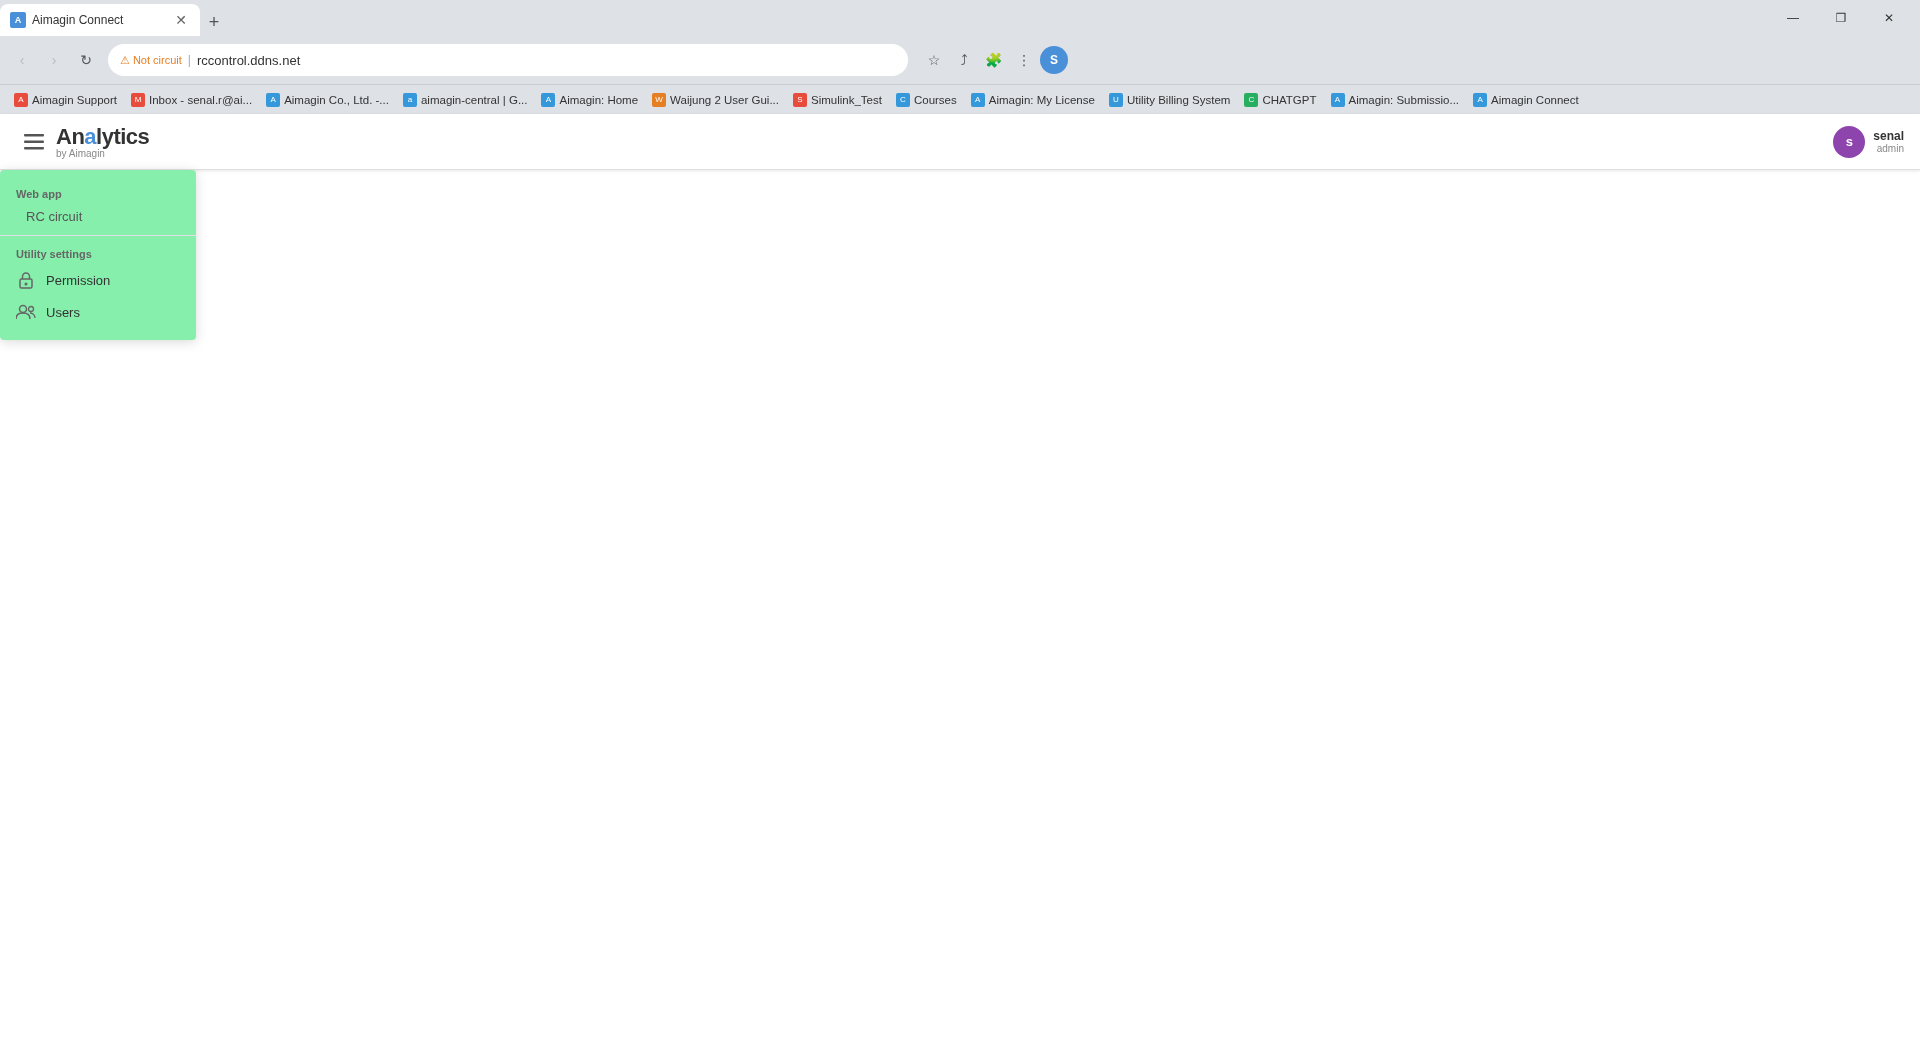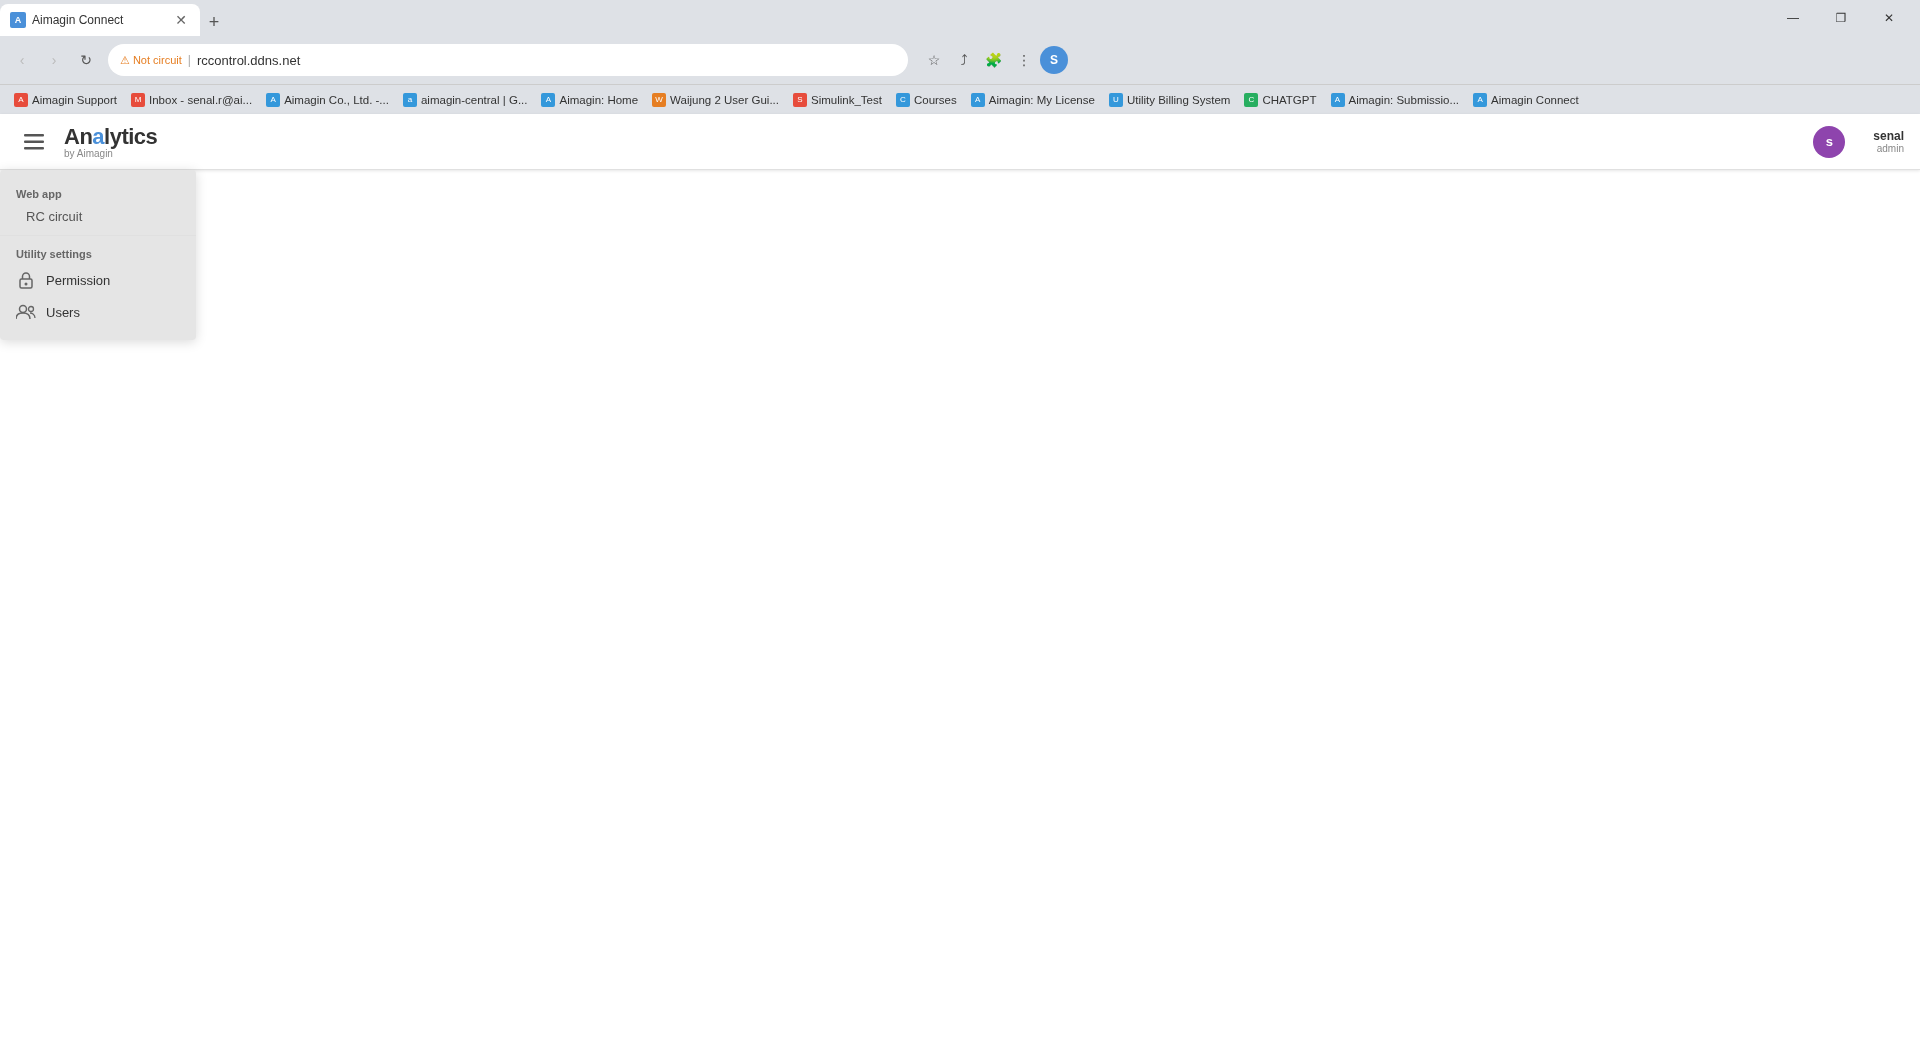--- a/index.html
+++ b/index.html
@@ -31,36 +31,36 @@
 
     
     .bookmarks-bar { background: #dee1e6; height: 30px; display: flex; align-items: center; padding: 0 8px; gap: 2px; border-top: 1px solid #ccc; overflow: hidden; }
     .bookmark-item { display: flex; align-items: center; gap: 4px; padding: 2px 6px; border-radius: 4px; cursor: pointer; font-size: 11.5px; color: #333; white-space: nowrap; }
     .bk-icon { width: 14px; height: 14px; border-radius: 2px; flex-shrink: 0; display: flex; align-items: center; justify-content: center; font-size: 9px; }
 
     
     .app-area { background: #fff; flex: 1; display: flex; flex-direction: column; }
 
     
-    .app-header { height: 56px; background: #fff; border-bottom: 1px solid #e0e0e0; display: flex; align-items: center; padding: 0 16px; gap: 12px; box-shadow: 0 1px 3px rgba(0,0,0,0.1); }
+    .app-header { height: 56px; background: #fff; border-bottom: 1px solid #e0e0e0; display: flex; align-items: center; padding: 0 16px; gap: 4px; box-shadow: 0 1px 3px rgba(0,0,0,0.1); }
     .hamburger-btn { width: 36px; height: 36px; display: flex; align-items: center; justify-content: center; cursor: pointer; color: #555; border-radius: 4px; }
     .app-logo { display: flex; align-items: center; }
     .logo-text { font-size: 22px; font-weight: 700; color: #333; letter-spacing: -0.5px; }
     .logo-analytics { font-size: 10px; color: #888; margin-top: -2px; display: block; }
     .header-right { margin-left: auto; display: flex; align-items: center; gap: 8px; }
     .user-avatar { width: 32px; height: 32px; border-radius: 50%; background: #8e44ad; display: flex; align-items: center; justify-content: center; color: #fff; font-size: 13px; font-weight: bold; cursor: pointer; }
     .user-info { display: flex; flex-direction: column; align-items: flex-end; }
-    .user-name { font-size: 12px; font-weight: 600; color: #333; margin-left: 20px; }
+    .user-name { font-size: 12px; font-weight: 600; color: #333; }
     .user-role { font-size: 10px; color: #888; }
 
     
     .app-body { flex: 1; position: relative; }
 
     
-    .dropdown-menu { position: absolute; left: 0; top: 0; background: #e5e5e5; border-radius: 4px; box-shadow: 0 2px 12px rgba(0,0,0,0.15); width: 196px; padding: 12px 0; z-index: 100; }
+    .dropdown-menu { position: absolute; left: 0; top: 0; background: #86efac; border-radius: 4px; box-shadow: 0 2px 12px rgba(0,0,0,0.15); width: 196px; padding: 12px 0; z-index: 100; }
     .menu-section-title { font-size: 11px; font-weight: 600; color: #666; padding: 6px 16px 4px; text-transform: none; }
     .menu-item { display: flex; align-items: center; gap: 10px; padding: 6px 16px; cursor: pointer; font-size: 13px; color: #333; }
     .menu-item-icon { width: 20px; height: 20px; display: flex; align-items: center; justify-content: center; color: #666; font-size: 14px; }
     .menu-divider { height: 1px; background: #e0e0e0; margin: 6px 0; }
     .menu-sub-item { display: flex; align-items: center; padding: 5px 4px 5px 26px; cursor: pointer; font-size: 13px; color: #555; }
   </style>
 </head>
 <body>
 
 <div class="browser-chrome">

